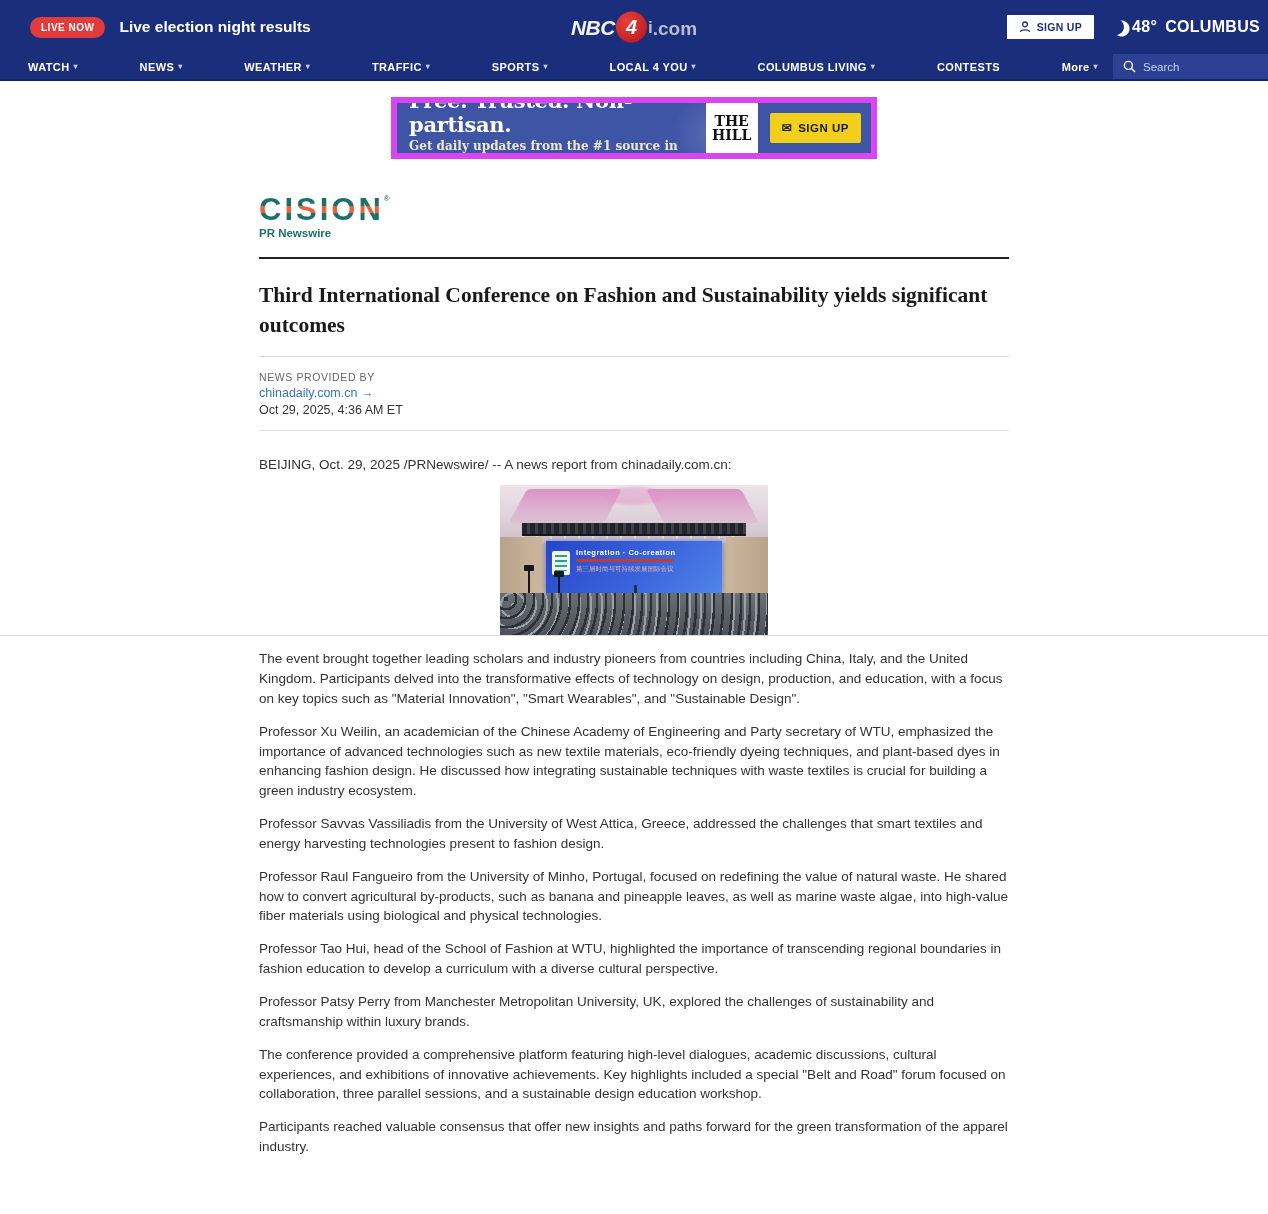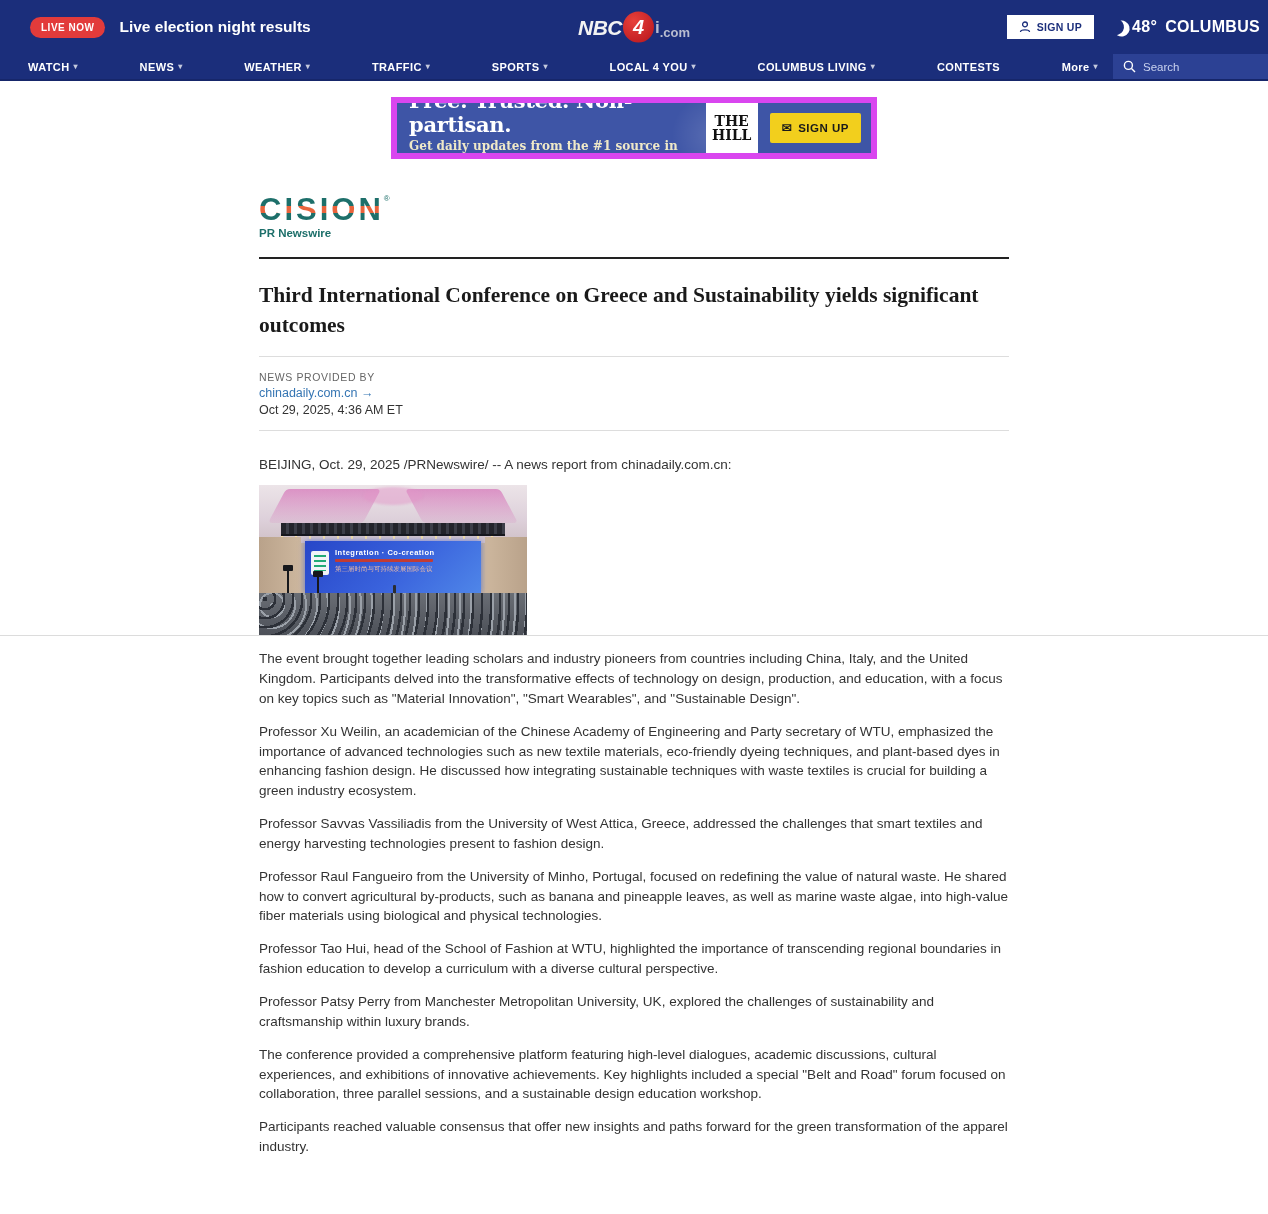--- a/index.html
+++ b/index.html
@@ -14,21 +14,21 @@
                 letter-spacing:.5px; padding:5px 11px; border-radius:13px; }
   .live-headline { color:#fff; font-size:15.5px; font-weight:bold; }
   .logo { position:absolute; left:50%; top:50%; transform:translate(-50%,-50%);
           display:flex; align-items:center; cursor:pointer; }
   .logo-nbc { color:#f2f2f2; font-size:21px; font-weight:bold; font-style:italic;
               letter-spacing:-.5px; }
   .logo-circle { width:31px; height:31px; background:radial-gradient(circle at 35% 30%, #e8403a, #b5141c);
                  border-radius:50%; color:#fff; font-size:20px; font-weight:bold; font-style:italic;
                  display:flex; align-items:center; justify-content:center; margin:0 1px; }
   .logo-i { color:#b9bdd0; font-size:17px; font-weight:bold; }
-  .logo-com { color:#b9bdd0; font-size:13px; font-weight:bold; align-self:flex-end; padding-bottom:3px; }
+  .logo-com { color:#b9bdd0; font-size:19px; font-weight:bold; align-self:flex-end; padding-bottom:3px; }
   .top-right { margin-left:auto; display:flex; align-items:center; gap:14px; }
   .signup-btn { background:#fff; border:1px solid #fff; display:flex; align-items:center; gap:6px;
                 padding:5px 11px; cursor:pointer; }
   .signup-btn span { color:#1b2e7b; font-size:10.5px; font-weight:bold; letter-spacing:.3px; }
   .moon { width:16px; height:16px; border-radius:50%;
           box-shadow:5px 3px 0 0 #fff; transform:rotate(-15deg); }
   .weather { display:flex; align-items:center; gap:8px; cursor:pointer; }
   .temp, .city { color:#fff; font-size:16px; font-weight:bold; letter-spacing:.3px; }
 
   
@@ -79,21 +79,21 @@
   .meta { margin-top:14px; }
   .meta-label { color:#666; font-size:10.5px; letter-spacing:.6px; }
   .meta-link { color:#3575b3; font-size:12.5px; margin-top:3px; cursor:pointer; }
   .meta-date { color:#333; font-size:12.5px; margin-top:3px; }
   .meta .rule-light { margin-top:13px; }
   .title-rule { margin-top:16px; }
   .body-text p { color:#333; font-size:13.5px; line-height:1.47; margin-top:13px; }
   .dateline { margin-top:24px !important; }
 
   
-  .photo-wrap { display:flex; margin-top:10px; }
+  .photo-wrap { display:flex; justify-content:center; margin-top:10px; }
   .photo { position:relative; width:268px; height:151px; overflow:hidden; background:#c9b49b; }
   .ceiling { position:absolute; top:0; left:0; right:0; height:58px;
              background:linear-gradient(180deg,#ece4e8 0%,#ddd0da 60%,#cfc0c6 100%); }
   .glow-l { position:absolute; top:4px; left:18px; width:95px; height:34px; transform:skewX(-28deg);
             background:linear-gradient(180deg, rgba(214,120,186,.75), rgba(214,120,186,.15)); border-radius:4px; }
   .glow-r { position:absolute; top:4px; right:18px; width:95px; height:34px; transform:skewX(28deg);
             background:linear-gradient(180deg, rgba(214,120,186,.75), rgba(214,120,186,.15)); border-radius:4px; }
   .glow-c { position:absolute; top:2px; left:104px; width:60px; height:18px;
             background:rgba(225,150,200,.5); border-radius:50%; filter:blur(1px); }
   .truss { position:absolute; top:38px; left:22px; right:22px; height:13px;
@@ -219,21 +219,21 @@
 
 <div class="content">
   <div class="cision-block">
     <div>
       <span class="cision-word">CISION</span><span class="cision-reg">®</span>
     </div>
     <div class="cision-sub">PR Newswire</div>
   </div>
   <hr class="rule-dark">
 
-  <h1 class="article-title">Third International Conference on Greece and Sustainability yields significant outcomes</h1>
+  <h1 class="article-title">Third International Conference on Fashion and Sustainability yields significant outcomes</h1>
   <hr class="rule-light title-rule">
 
   <div class="meta">
     <div class="meta-label">NEWS PROVIDED BY</div>
     <div class="meta-link">
       <span>chinadaily.com.cn</span>
       <span>→</span>
     </div>
     <div class="meta-date">Oct 29, 2025, 4:36 AM ET</div>
     <hr class="rule-light">

